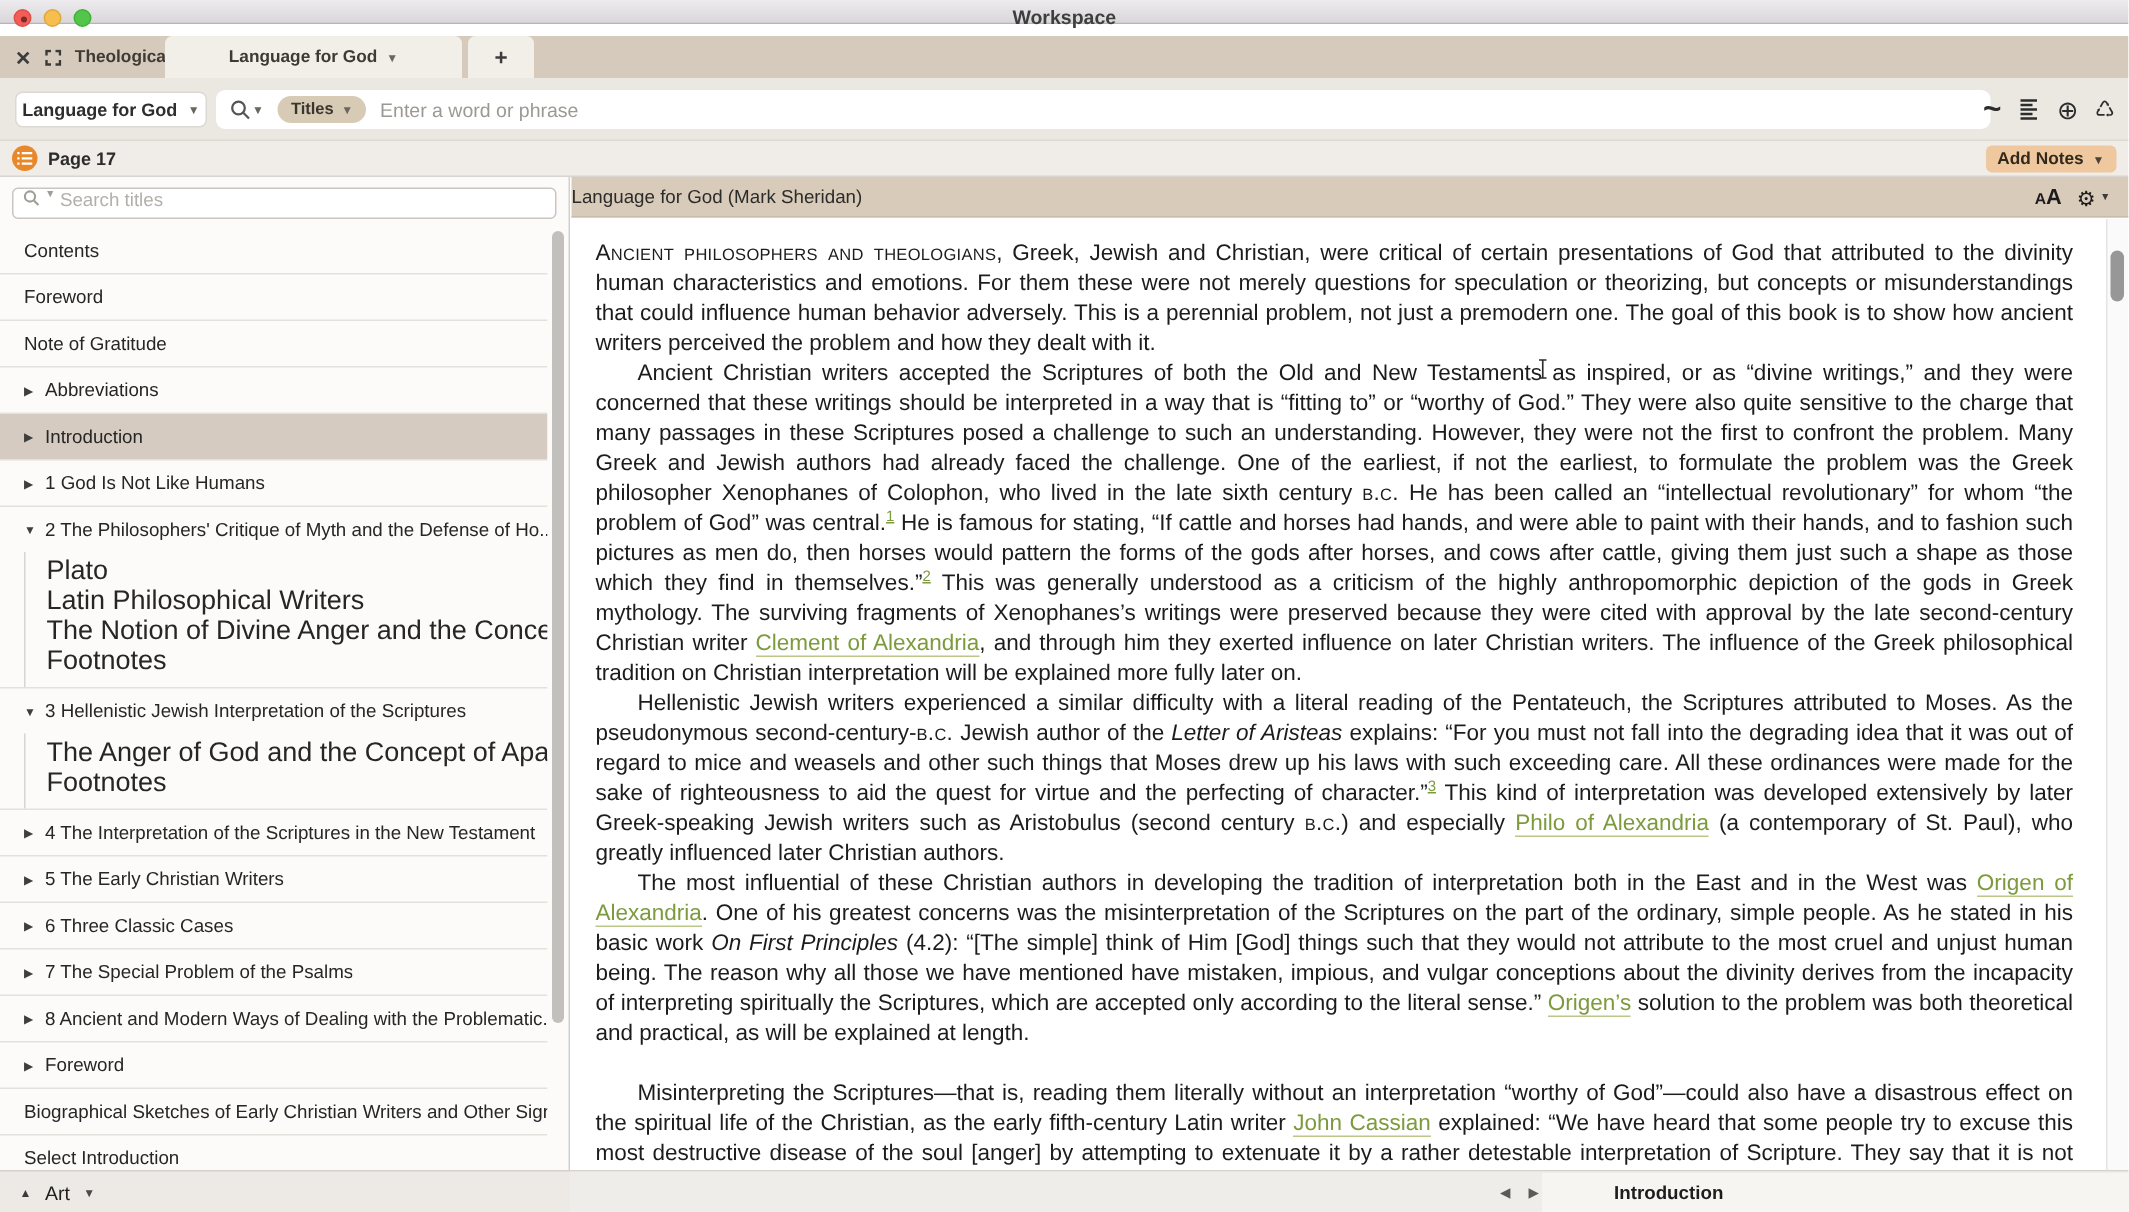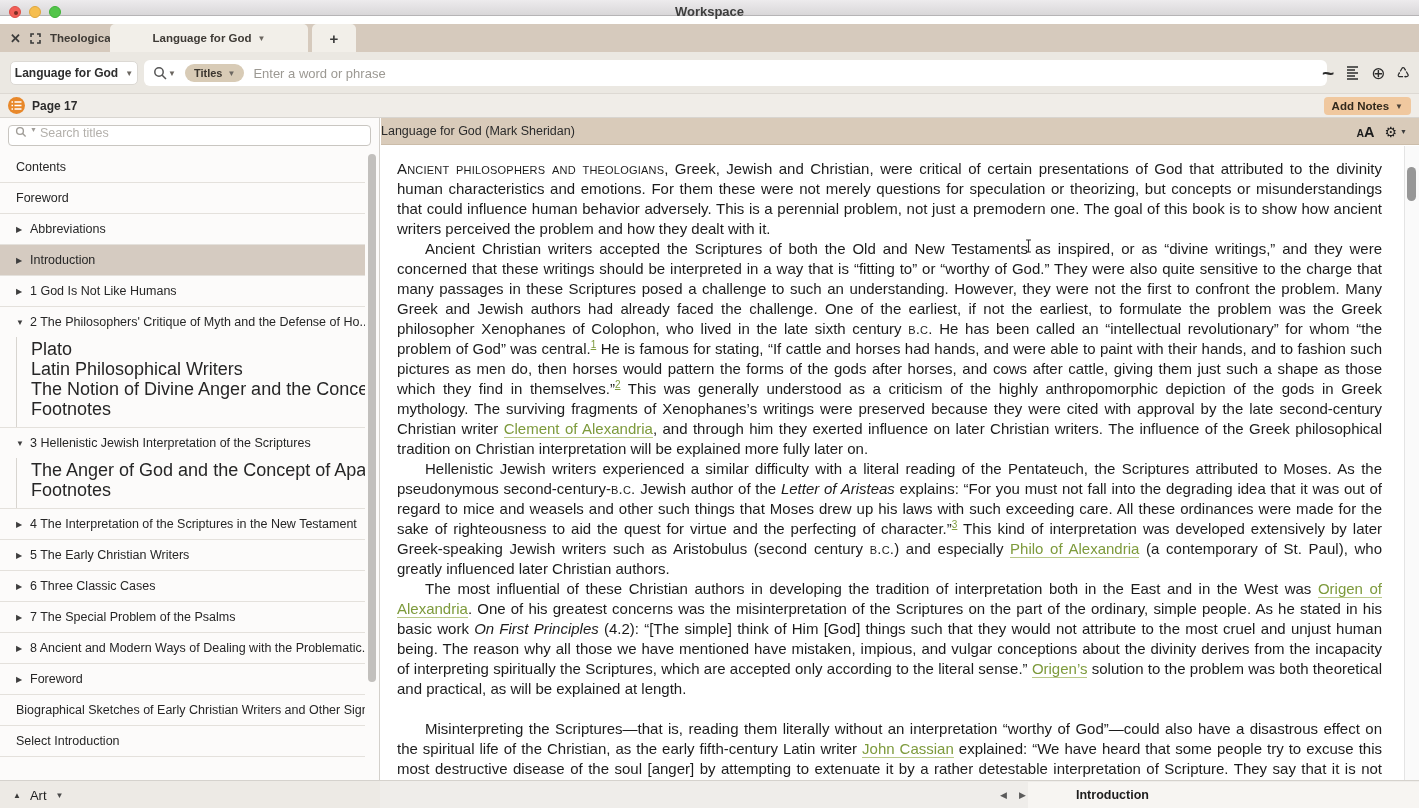--- a/index.html
+++ b/index.html
@@ -198,20 +198,25 @@
         <div class="toc-row no-disclosure">
           <span class="toc-label">Contents</span>
         </div>
       </div>
       <div class="toc-group">
         <div class="toc-row no-disclosure">
           <span class="toc-label">Foreword</span>
         </div>
       </div>
       <div class="toc-group">
+        <div class="toc-row no-disclosure">
+          <span class="toc-label">Note of Gratitude</span>
+        </div>
+      </div>
+      <div class="toc-group">
         <div class="toc-row">
           <span class="tri">▶</span>
           <span class="toc-label">Abbreviations</span>
         </div>
       </div>
       <div class="toc-group">
         <div class="toc-row selected">
           <span class="tri">▶</span>
           <span class="toc-label">Introduction</span>
         </div>

